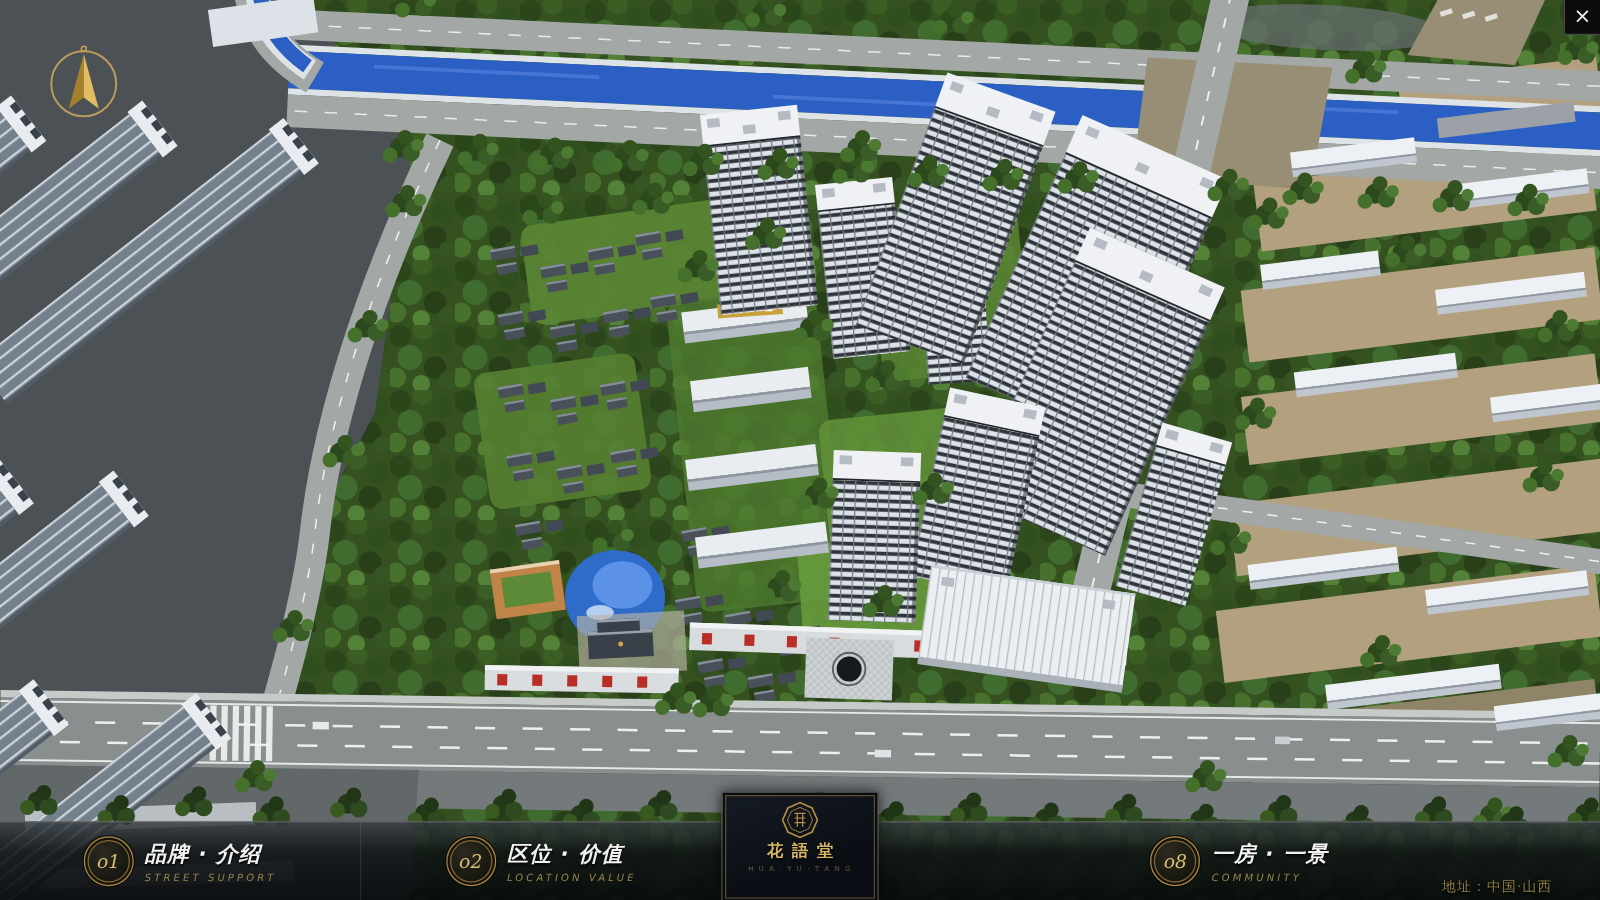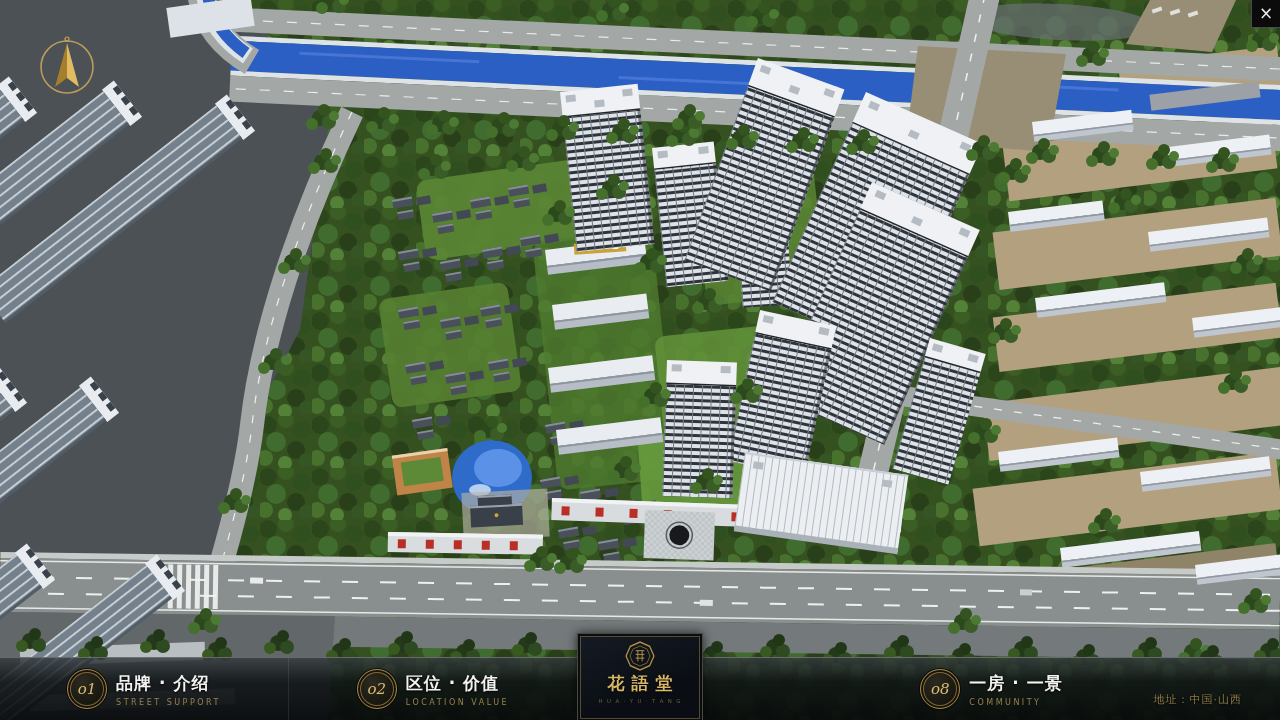--- a/index.html
+++ b/index.html
@@ -21,38 +21,38 @@
           border-top:1px solid rgba(215,220,222,.45);}
   .nav-group{flex:1 1 0;display:flex;}
   .nav-item{flex:1 1 0;display:flex;align-items:center;justify-content:center;gap:9px;cursor:pointer;}
   .nav-item + .nav-item{border-left:1px solid rgba(255,255,255,.09);}
   .badge{flex:0 0 auto;width:38px;height:38px;border-radius:50%;
          border:1.5px solid #a8863f;
          box-shadow:0 0 0 1px rgba(5,6,8,.8), inset 0 0 0 2px rgba(8,10,12,.9), inset 0 0 0 3px rgba(150,118,56,.85);
          background:radial-gradient(circle at 38% 32%,#2c2a20 0%,#15160f 70%);
          display:flex;align-items:center;justify-content:center;
          color:#d9bc74;font:italic 15px "DejaVu Serif","Liberation Serif",serif;}
-  .labels{display:flex;flex-direction:column;align-items:flex-start;}
+  .labels{display:flex;flex-direction:column;align-items:flex-start;font-style:italic;}
   .zh{font-size:17px;font-weight:bold;color:#f2f3f1;letter-spacing:1px;white-space:nowrap;
       text-shadow:0 1px 2px rgba(0,0,0,.9);}
   .en{font-size:8px;color:#97824e;letter-spacing:2.5px;margin-top:3px;white-space:nowrap;}
 
   
   .logo-panel{flex:0 0 124px;height:87px;margin-top:-25px;position:relative;cursor:pointer;
               background:linear-gradient(160deg,#151b25 0%,#0a0e14 65%);
               border:1px solid #474a42;
               box-shadow:inset 0 0 0 2px #090c10, inset 0 0 0 3px rgba(150,120,58,.55), 0 0 10px rgba(0,0,0,.7);
               display:flex;flex-direction:column;align-items:center;justify-content:flex-start;}
   .seal{margin-top:7px;}
   .logo-title{margin-top:1px;color:#d7b765;font-family:Liberation Serif, serif;
-              font-size:17px;font-weight:bold;letter-spacing:7px;text-indent:7px;white-space:nowrap;
+              font-size:13px;font-weight:bold;letter-spacing:7px;text-indent:7px;white-space:nowrap;
               text-shadow:0 1px 2px #000;text-align:right;}
   .logo-sub{margin-top:2px;font-size:6px;color:#6b5c38;letter-spacing:1.5px;white-space:nowrap;transform:scale(.9);}
 
-  .address{position:absolute;right:38px;bottom:13px;z-index:21;color:#8f7b45;font-size:11px;
+  .address{position:absolute;right:38px;bottom:3px;z-index:21;color:#8f7b45;font-size:11px;
            letter-spacing:1px;text-shadow:0 1px 2px #000;}
 </style>
 </head>
 <body>
 
 <div class="stage">
 
   <svg class="scene" viewBox="0 0 1280 720">
     <defs>
       <pattern id="forest" patternUnits="userSpaceOnUse" width="52" height="52">

